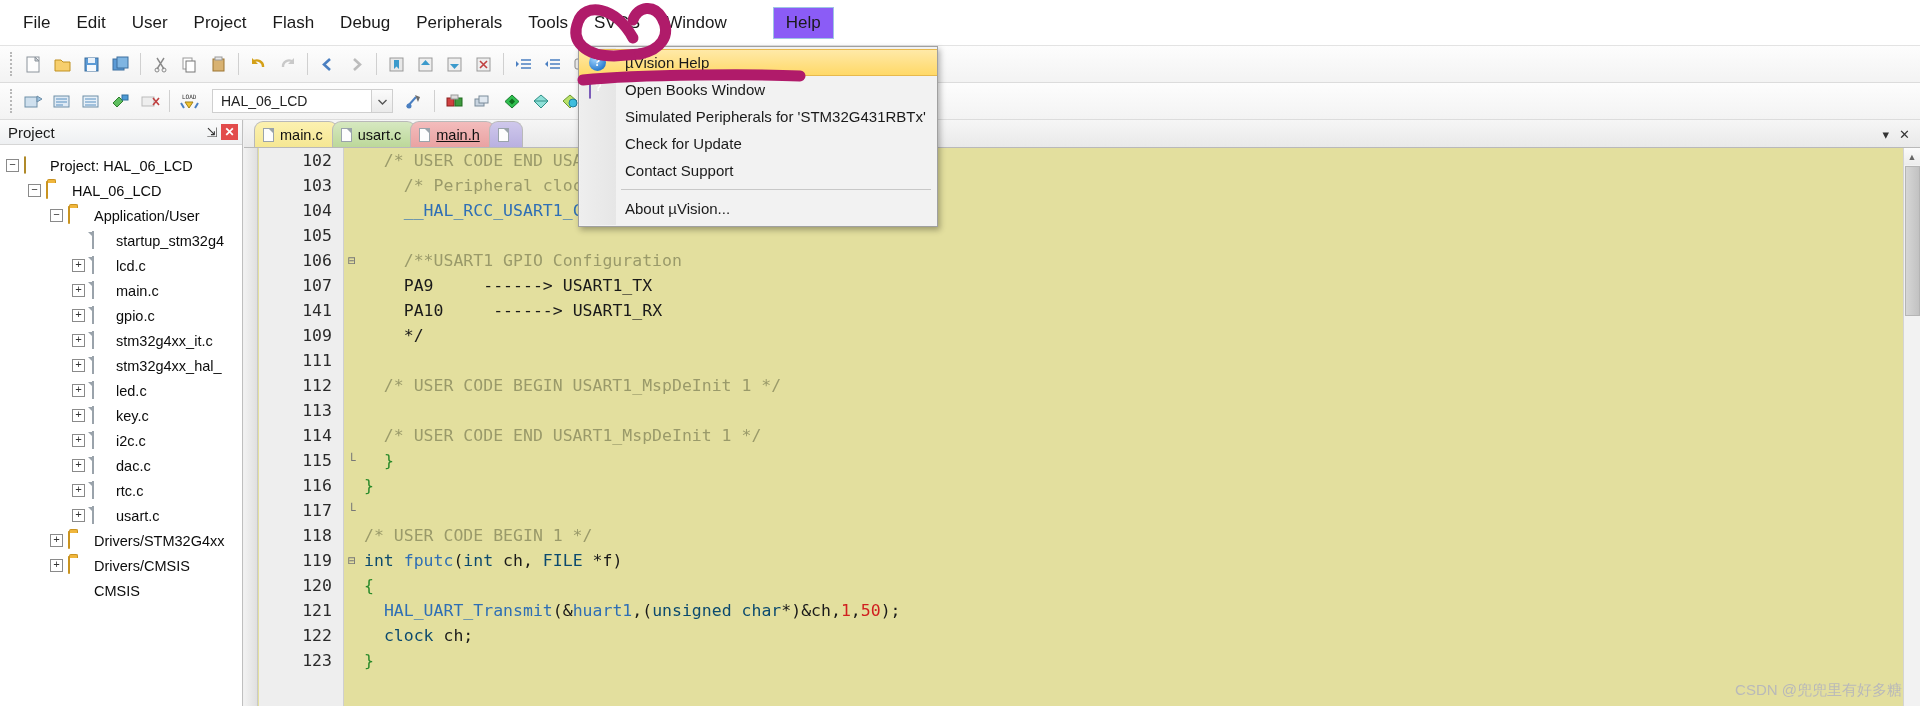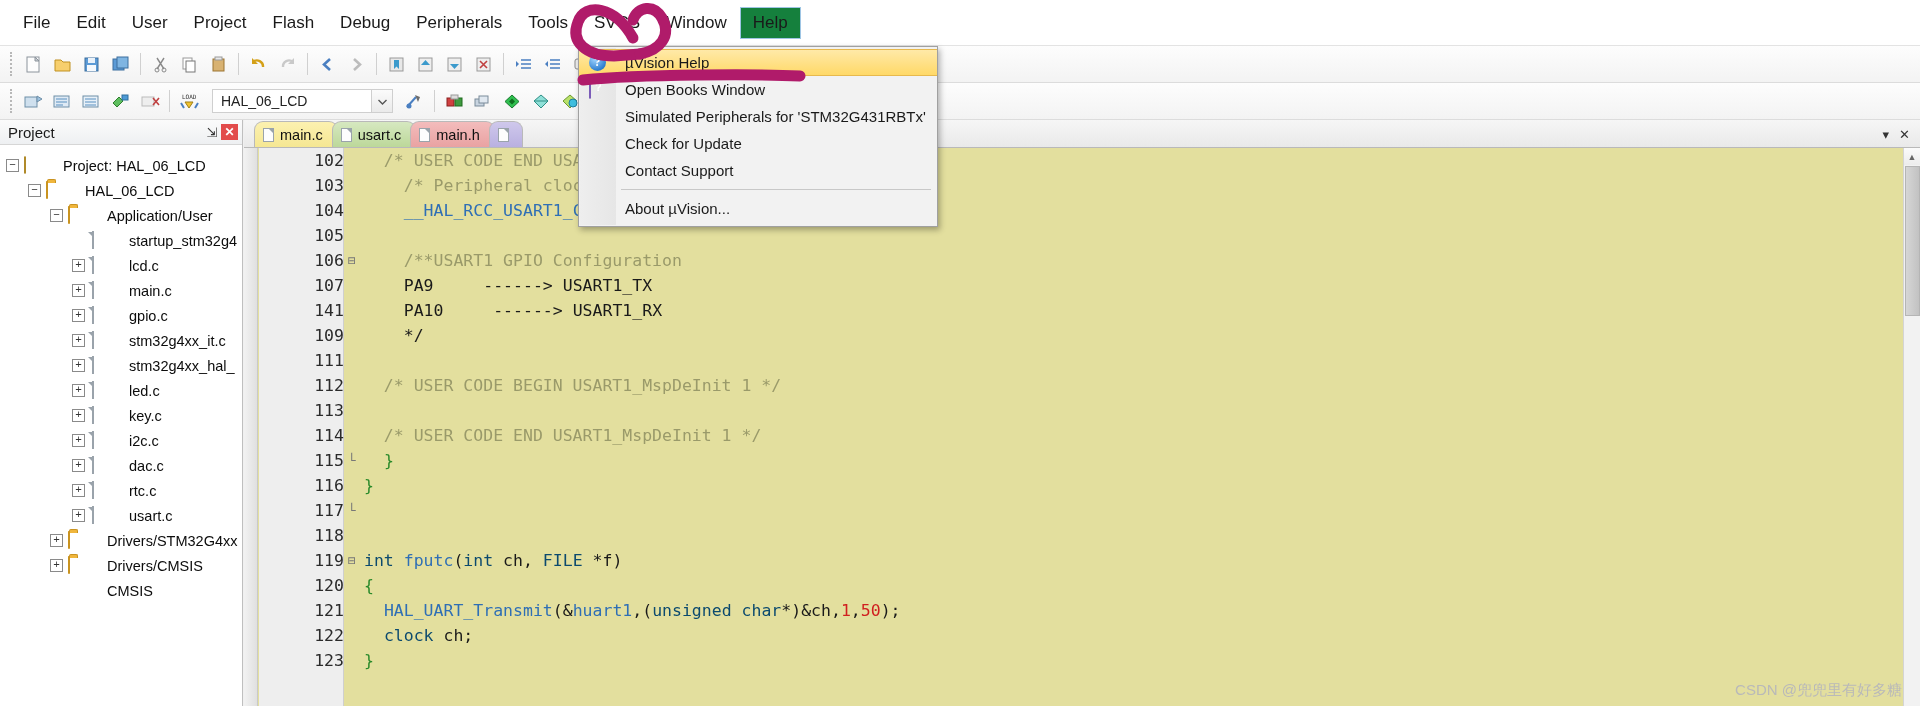--- a/index.html
+++ b/index.html
@@ -32,23 +32,24 @@
   }
   .menu-item {
     font-size: 17px;
     color: #1a1a1a;
     padding: 5px 13px;
     cursor: default;
     white-space: nowrap;
     line-height: 22px;
   }
   .menu-item.active {
-    background: #15803d;
+    background: #8b5cf6;
     border: 1px solid #9ec5e4;
     padding: 4px 12px;
+    margin-left: 33px;
   }
 
   
   .toolbar {
     position: absolute;
     left: 0;
     width: 1920px;
     background: linear-gradient(to bottom, #fdfdfd 0%, #f3f3f3 100%);
     border-bottom: 1px solid #dcdcdc;
     display: flex;
@@ -146,21 +147,21 @@
     background: #fff;
     font-size: 11px;
     line-height: 10px;
     text-align: center;
     color: #333;
     margin-right: 5px;
     flex: none;
     font-family: "Liberation Mono", monospace;
   }
   .texp.blank { border: none; background: none; }
-  .tlabel { margin-left: 21px; }
+  .tlabel { margin-left: 8px; }
   .ticon { width: 18px; height: 17px; flex: none; position: relative; }
 
   
   .icon-doc {
     width: 13px; height: 16px;
     background: #fbfbfb;
     border: 1px solid #9aa3ab;
     position: relative;
     margin-left: 2px;
   }
@@ -237,21 +238,21 @@
     position: relative;
     flex: none;
   }
   .etab .tabdoc:after {
     content:''; position:absolute; right:0; top:0;
     border-width: 0 4px 4px 0; border-style: solid;
     border-color: transparent #9aa3ab transparent transparent;
   }
   .tabbar .etab:nth-child(1){ background: linear-gradient(to bottom,#fcf1b0,#f5e793); }
   .tabbar .etab:nth-child(2){ background: linear-gradient(to bottom,#d6e8c0,#bcd89a); }
-  .tabbar .etab:nth-child(3){ background: linear-gradient(to bottom,#f3bcbc,#e9a2a2); }
+  .tabbar .etab:nth-child(3){ background: linear-gradient(to bottom,#f3bcbc,#e9a2a2); text-decoration: underline; }
   .tabbar .etab:nth-child(4){ background: linear-gradient(to bottom,#cfc8ec,#b9b0e0); }
 
   .tab-right {
     position: absolute;
     right: 10px; top: 120px;
     height: 28px;
     display: flex; align-items: center;
     gap: 10px;
     z-index: 7;
     font-size: 13px;
@@ -289,20 +290,21 @@
   }
   .cl {
     height: 25px;
     display: flex;
     align-items: center;
     white-space: pre;
   }
   .lnum {
     width: 100px;
     text-align: right;
+    padding-right: 12px;
     color: #2a2a2a;
     flex: none;
     font-family: "DejaVu Sans Mono", monospace;
   }
   .fold {
     width: 16px; flex: none;
     text-align: center;
     color: #777;
     font-size: 13px;
     font-family: "DejaVu Sans Mono", monospace;
@@ -827,21 +829,21 @@
         <div class="cl"><span class="lnum">107</span><span class="fold"></span><span class="ctext">    <span class="pun">PA9</span>     <span class="pun">-</span><span class="pun">-</span><span class="pun">-</span><span class="pun">-</span><span class="pun">-</span><span class="pun">-</span><span class="pun">&gt;</span> <span class="pun">USART1_TX</span></span></div>
         <div class="cl"><span class="lnum">141</span><span class="fold"></span><span class="ctext">    <span class="pun">PA10</span>     <span class="pun">-</span><span class="pun">-</span><span class="pun">-</span><span class="pun">-</span><span class="pun">-</span><span class="pun">-</span><span class="pun">&gt;</span> <span class="pun">USART1_RX</span></span></div>
         <div class="cl"><span class="lnum">109</span><span class="fold"></span><span class="ctext">    <span class="pun">*</span><span class="pun">/</span></span></div>
         <div class="cl"><span class="lnum">111</span><span class="fold"></span><span class="ctext"></span></div>
         <div class="cl"><span class="lnum">112</span><span class="fold"></span><span class="ctext"><span class="cmt">  /* USER CODE BEGIN USART1_MspDeInit 1 */</span></span></div>
         <div class="cl"><span class="lnum">113</span><span class="fold"></span><span class="ctext"></span></div>
         <div class="cl"><span class="lnum">114</span><span class="fold"></span><span class="ctext"><span class="cmt">  /* USER CODE END USART1_MspDeInit 1 */</span></span></div>
         <div class="cl"><span class="lnum">115</span><span class="fold">└</span><span class="ctext">  <span class="brc">}</span></span></div>
         <div class="cl"><span class="lnum">116</span><span class="fold"></span><span class="ctext"><span class="brc">}</span></span></div>
         <div class="cl"><span class="lnum">117</span><span class="fold">└</span><span class="ctext"></span></div>
-        <div class="cl"><span class="lnum">118</span><span class="fold"></span></div>
+        <div class="cl"><span class="lnum">118</span><span class="fold"></span><span class="ctext"><span class="cmt">/* USER CODE BEGIN 1 */</span></span></div>
         <div class="cl"><span class="lnum">119</span><span class="fold">⊟</span><span class="ctext"><span class="kw">int</span> <span class="fn">fputc</span><span class="pun">(</span><span class="kw">int</span> <span class="pun">ch</span><span class="pun">,</span> <span class="kw">FILE</span> <span class="pun">*</span><span class="pun">f</span><span class="pun">)</span></span></div>
         <div class="cl"><span class="lnum">120</span><span class="fold"></span><span class="ctext"><span class="brc">{</span></span></div>
         <div class="cl"><span class="lnum">121</span><span class="fold"></span><span class="ctext">  <span class="fn">HAL_UART_Transmit</span><span class="pun">(</span><span class="pun">&amp;</span><span class="fn">huart1</span><span class="pun">,</span><span class="pun">(</span><span class="kw">unsigned</span> <span class="kw">char</span><span class="pun">*</span><span class="pun">)</span><span class="pun">&amp;</span><span class="pun">ch</span><span class="pun">,</span><span class="num">1</span><span class="pun">,</span><span class="num">50</span><span class="pun">)</span><span class="pun">;</span></span></div>
         <div class="cl"><span class="lnum">122</span><span class="fold"></span><span class="ctext">  <span class="kw">clock</span> <span class="pun">ch</span><span class="pun">;</span></span></div>
         <div class="cl"><span class="lnum">123</span><span class="fold"></span><span class="ctext"><span class="brc">}</span></span></div>
       </div>
   </div>
 
   <div class="vscroll">
     <div class="arrow">▲</div>

